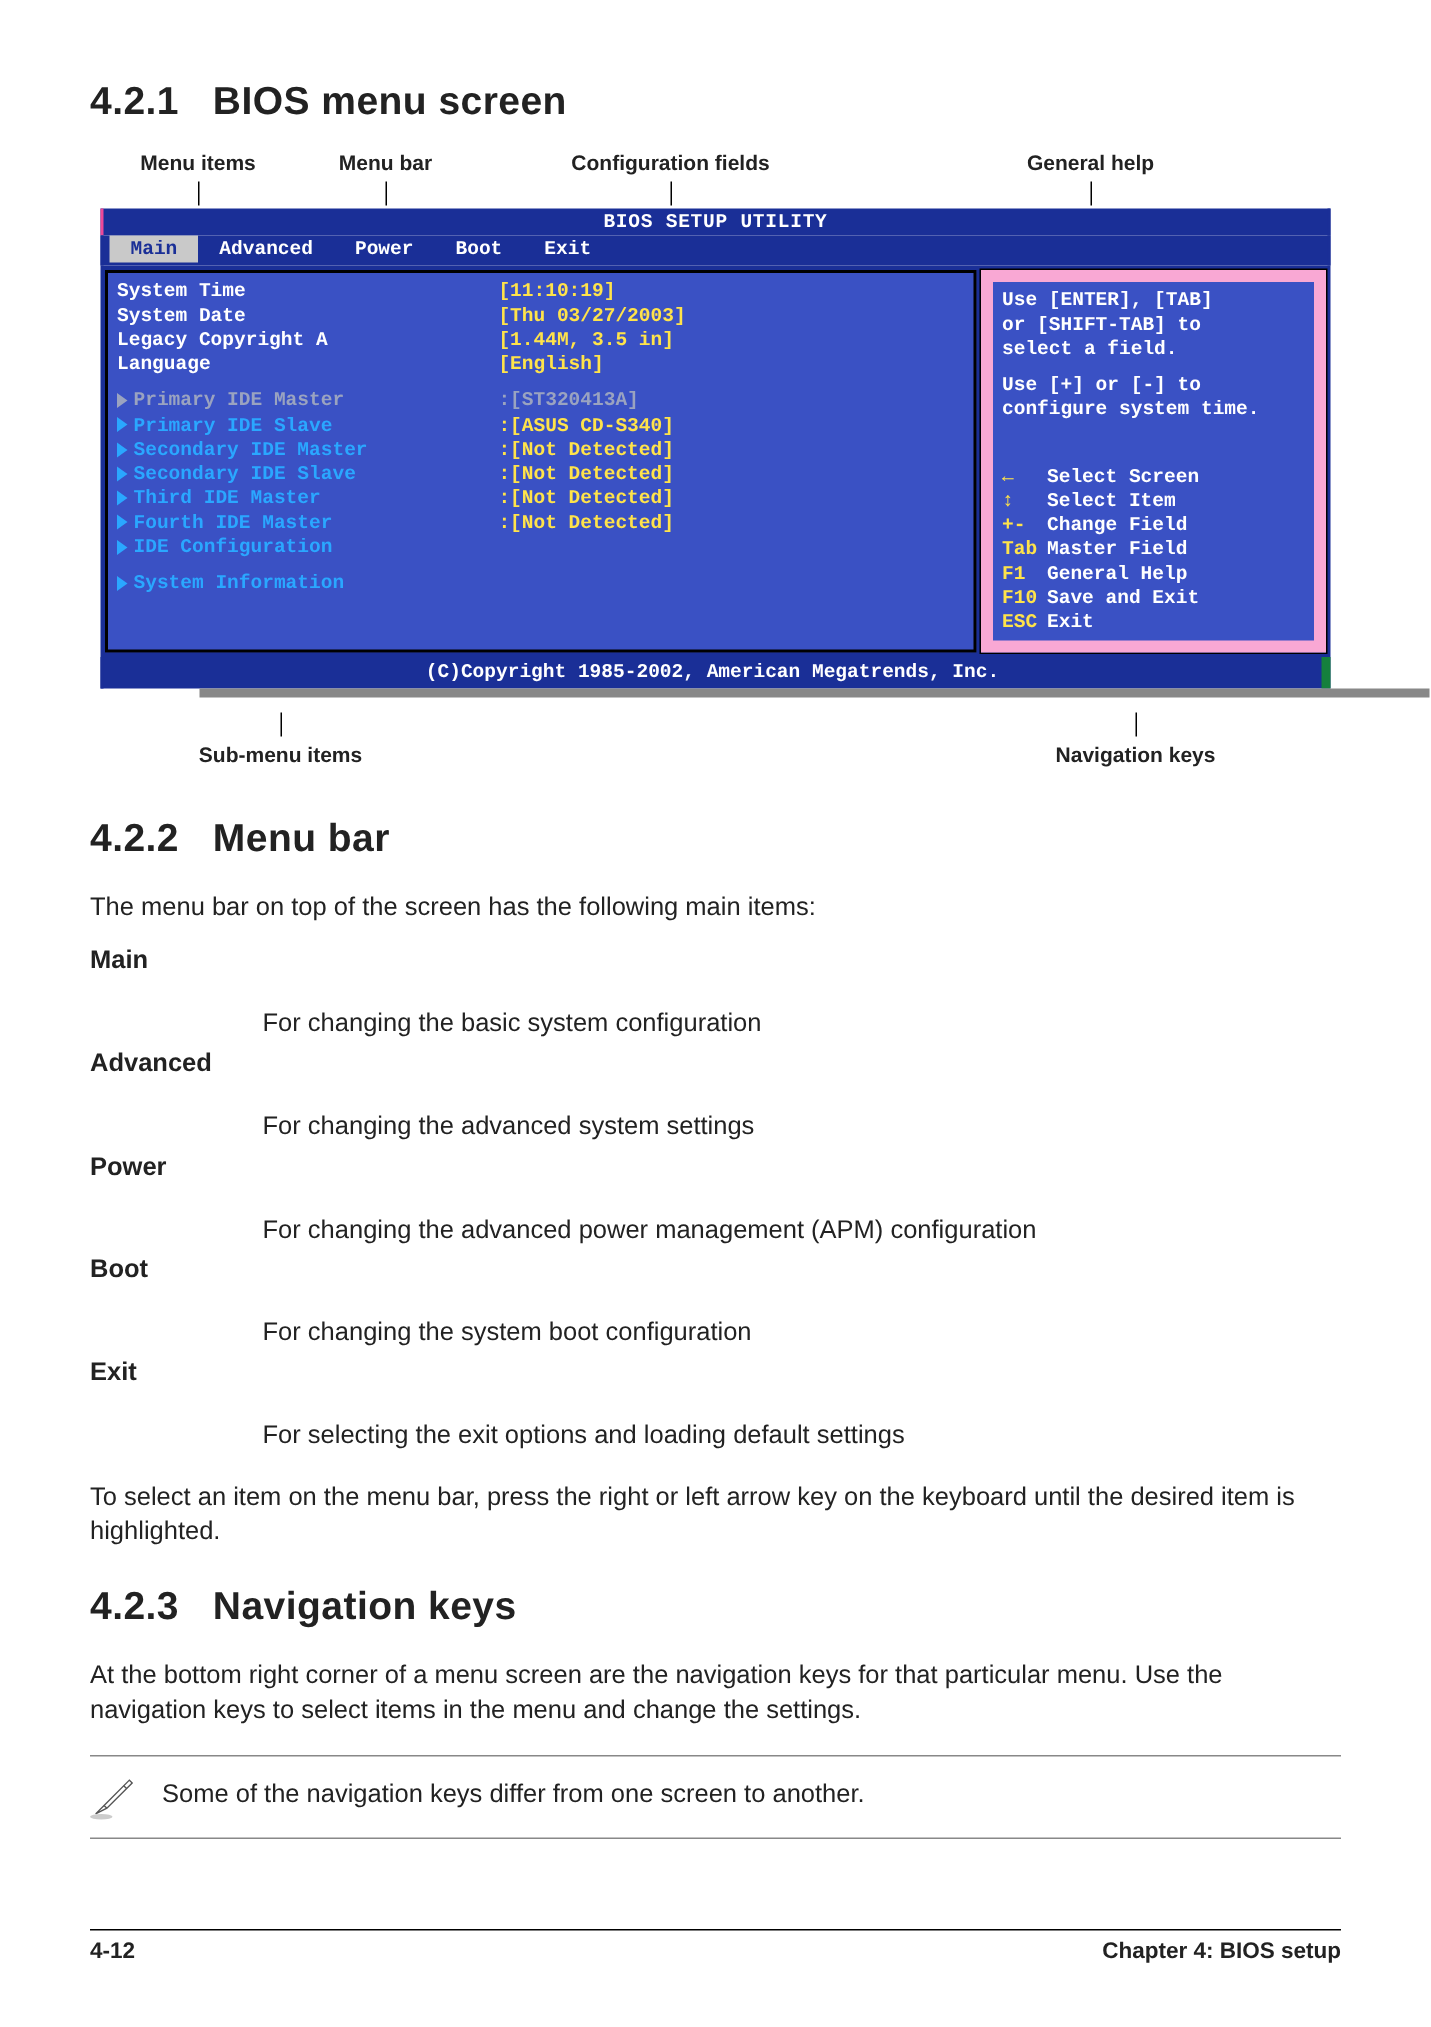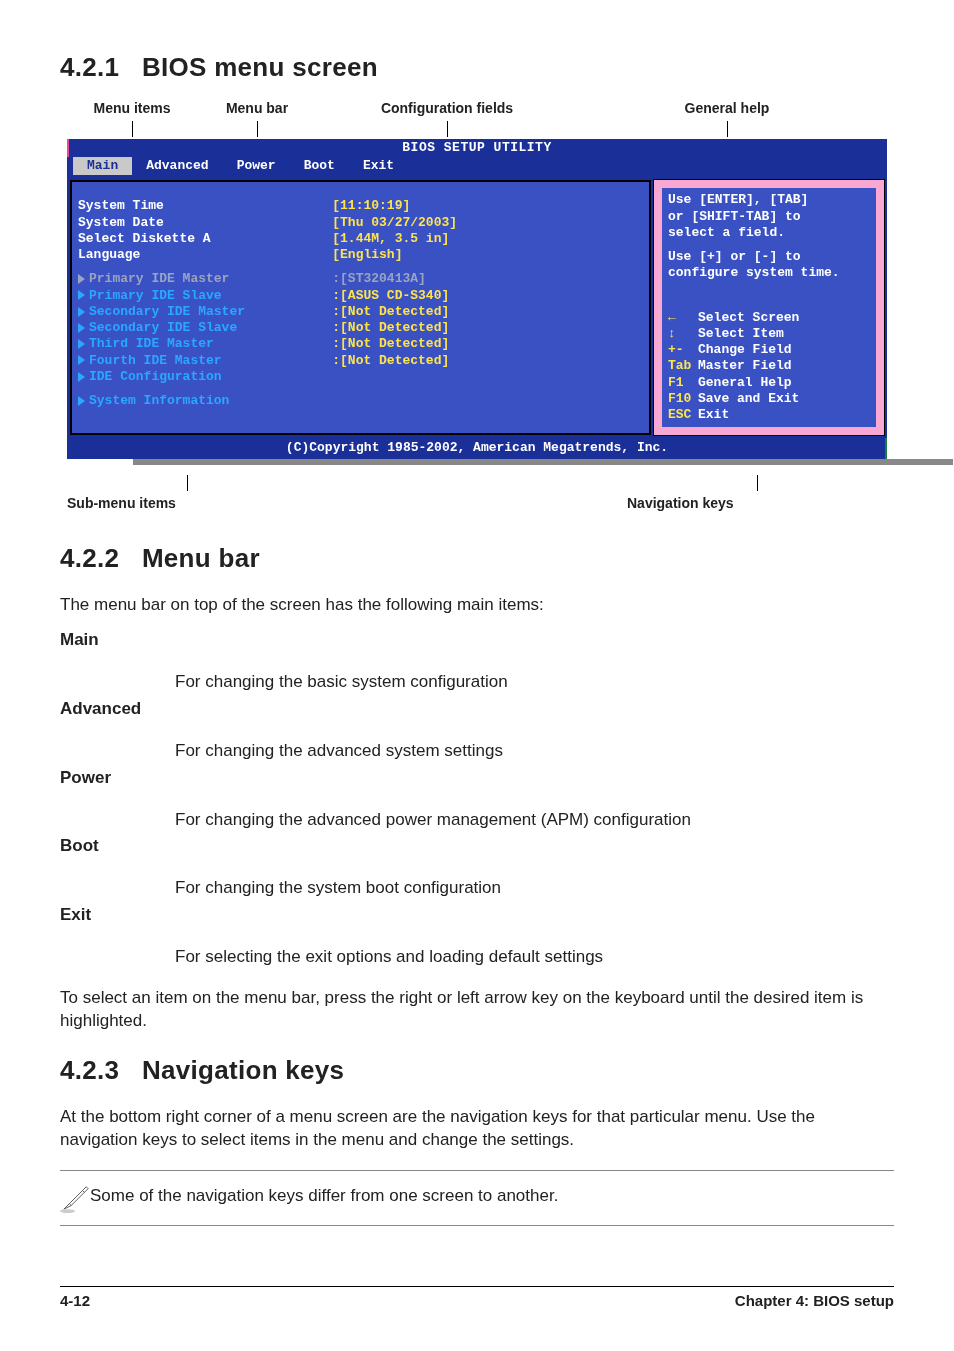--- a/index.html
+++ b/index.html
@@ -29,21 +29,21 @@
   .annot-row .cell { text-align: center; position: relative; }
   .annot-row .tick {
     width: 1px; height: 16px; background: #000; margin: 3px auto 0 auto;
   }
   .annot-bottom {
     display: flex;
     font-size: 14px;
     font-weight: 700;
     margin-top: 10px;
   }
-  .annot-bottom .cell { }
+  .annot-bottom .cell { text-align: center; }
   .annot-bottom .tick {
     width: 1px; height: 16px; background: #000; margin: 0 auto 3px auto;
   }
 
   
   .bios {
     width: 820px;
     margin: 0 auto;
     font-family: "Courier New", monospace;
     font-size: 13px;
@@ -78,21 +78,21 @@
     display: flex;
     background: #1a2f97;
     padding: 3px;
     gap: 3px;
   }
   .panel-left {
     flex: 1;
     background: #3a51c4;
     border: 2px solid #000;
     display: flex;
-    padding: 16px 6px;
+    padding: 4px 6px;
     min-height: 230px;
     justify-content: flex-end;
   }
   .panel-left .col-labels { width: 45%; color: #fff; font-weight: 700; }
   .panel-left .col-values { width: 55%; color: #ffe34a; font-weight: 700; }
   .sub-item { color: #2aa7ff; }
   .muted { color: #9aa3c0; }
   .tri { display:inline-block; width:0; height:0; border-top:5px solid transparent; border-bottom:5px solid transparent; border-left:7px solid #2aa7ff; margin-right:4px; vertical-align:middle; }
   .tri.gray { border-left-color:#9aa3c0; }
   .panel-right {
@@ -106,34 +106,34 @@
   }
   .help-keys { margin-top: 28px; color: #fff; }
   .help-keys .sym { color:#ffe34a; display:inline-block; width:30px; }
   .bios-footer {
     background: #1a2f97;
     color: #fff;
     font-weight: 700;
     text-align: center;
     padding: 2px 0;
     border-left: 2px solid #1a2f97;
-    border-right: 2px solid #15803d;
+    border-right: 6px solid #15803d;
   }
   .bios-shadow {
     height:6px; background:#888; margin-left:6px; width:820px;
   }
 
   
   .para { margin: 18px 0 12px 0; font-size: 17px; }
   .menu-list { margin: 4px 0 10px 0; }
   .menu-list .row { display:flex; margin: 4px 0; }
   .menu-list .term { width:115px; font-weight:900; font-size:17px; }
   .menu-list .desc { flex:1; font-size:17px;margin-top:42px; }
   .note-row {
-    display:flex; align-items:flex-start; margin: 18px 0 60px 0;
+    display:flex; align-items:flex-start; gap:18px; margin: 18px 0 60px 0;
     border-top:1px solid #888; border-bottom:1px solid #888; padding:10px 0;
   }
   .pencil {
     width:30px; height:34px; position:relative;
   }
   .pencil svg { width:100%; height:100%; }
   .page-footer {
     display:flex; justify-content:space-between; font-weight:900; font-size:15px;
     border-top: 1px solid #000; padding-top:4px; margin-top: 50px;
   }
@@ -163,21 +163,21 @@
     <div class="tab">Power</div>
     <div class="tab">Boot</div>
     <div class="tab">Exit</div>
   </div>
 
   <div class="bios-body">
     <div class="panel-left">
       <div class="col-labels">
         <div>System Time</div>
         <div>System Date</div>
-        <div>Select Diskette A</div>
+        <div>Legacy Copyright A</div>
         <div>Language</div>
         <div style="height:8px"></div>
         <div class="muted"><span class="tri gray"></span><span>Primary IDE Master</span></div>
         <div class="sub-item"><span class="tri"></span><span>Primary IDE Slave</span></div>
         <div class="sub-item"><span class="tri"></span><span>Secondary IDE Master</span></div>
         <div class="sub-item"><span class="tri"></span><span>Secondary IDE Slave</span></div>
         <div class="sub-item"><span class="tri"></span><span>Third IDE Master</span></div>
         <div class="sub-item"><span class="tri"></span><span>Fourth IDE Master</span></div>
         <div class="sub-item"><span class="tri"></span><span>IDE Configuration</span></div>
         <div style="height:8px"></div>

